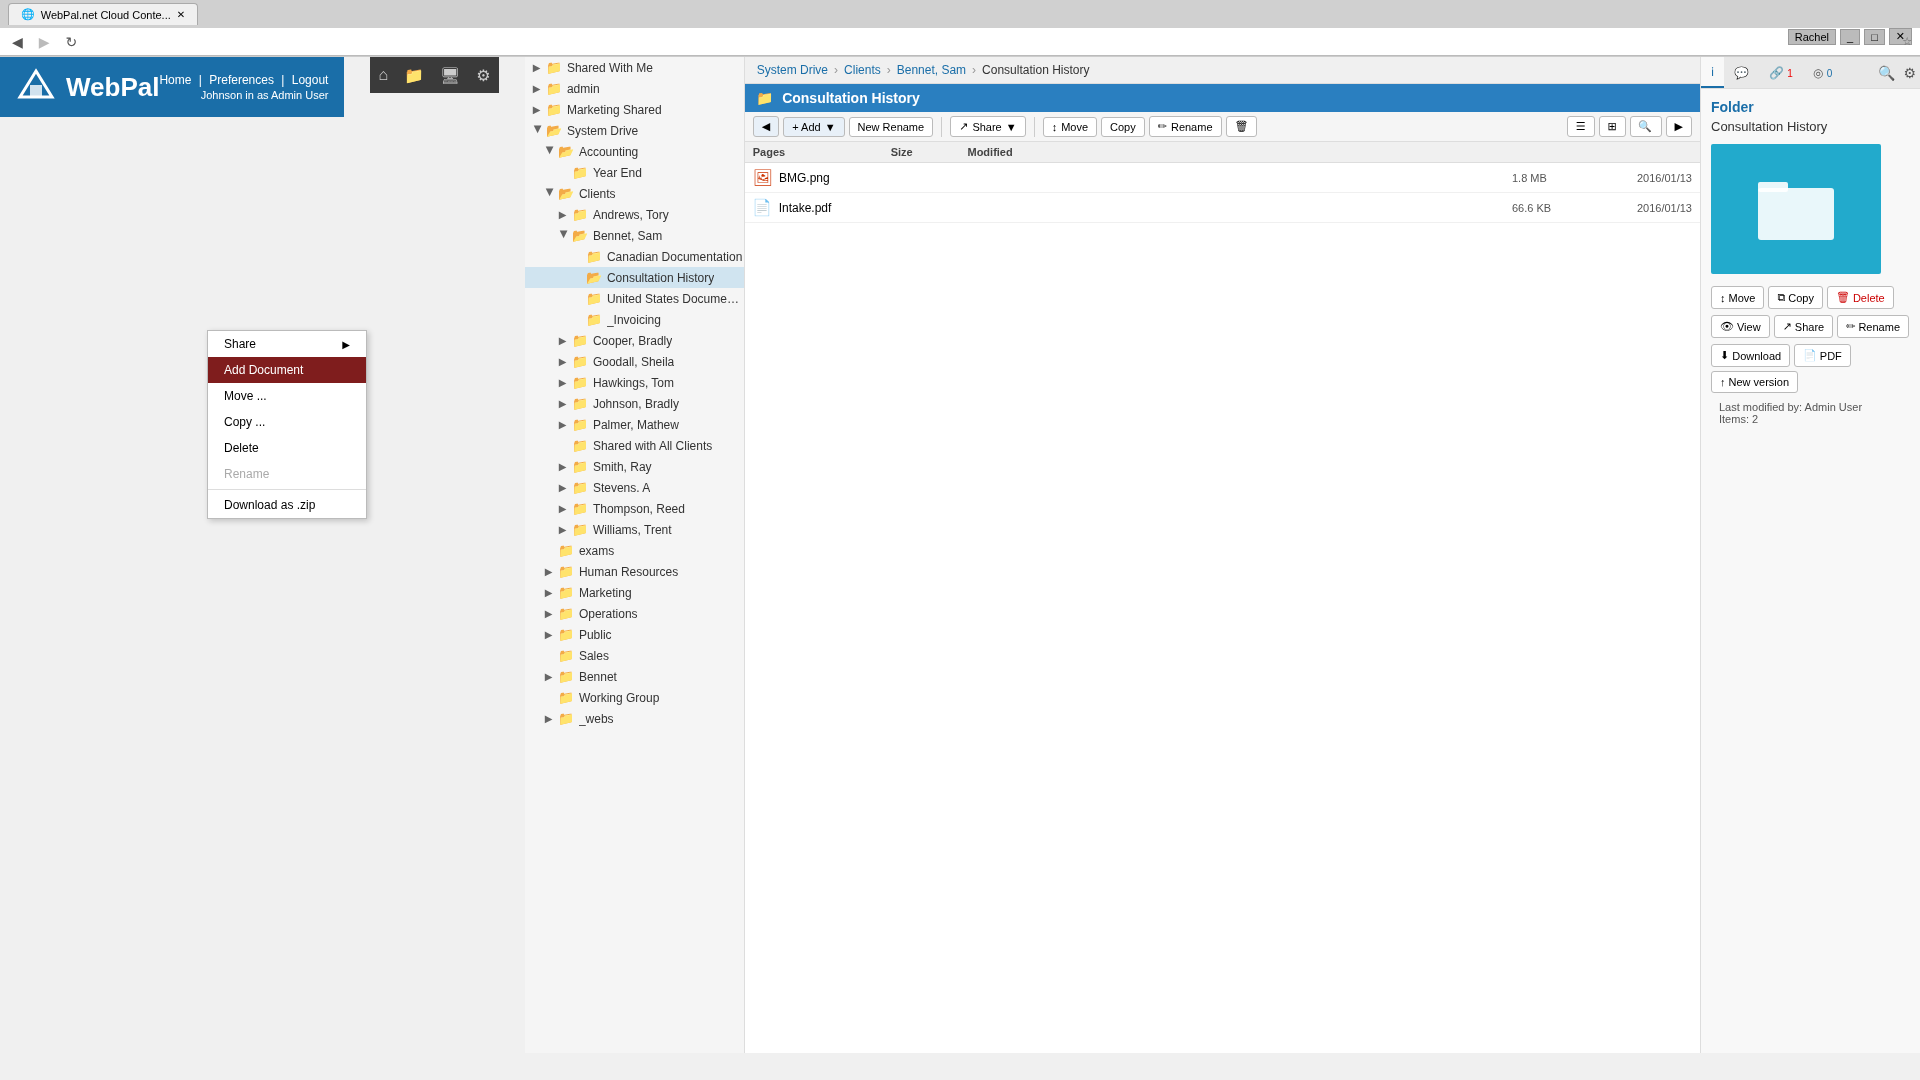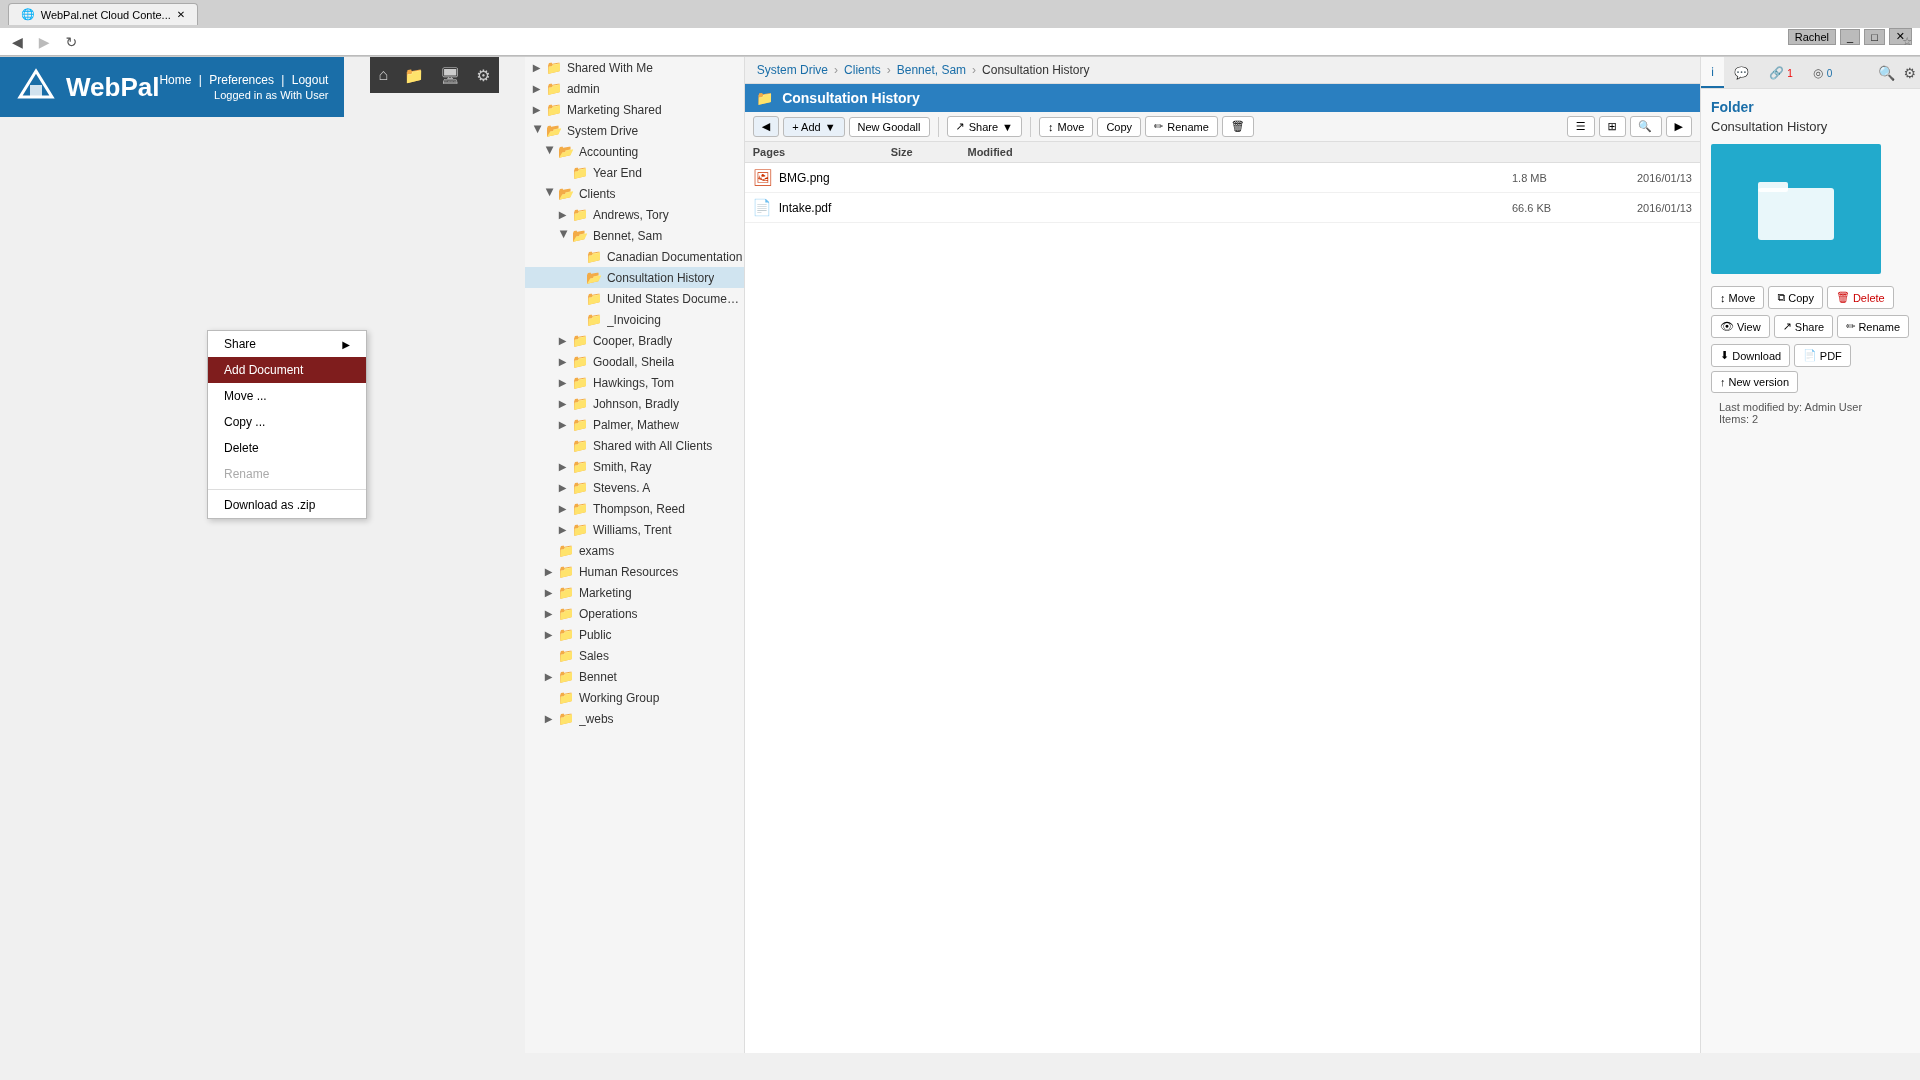--- a/index.html
+++ b/index.html
@@ -151,21 +151,21 @@
       <span class="logo-text">WebPal</span>
     </div>
     <div style="text-align:right">
       <div class="header-nav">
         <a href="#">Home</a>
         <span> | </span>
         <a href="#">Preferences</a>
         <span> | </span>
         <a href="#">Logout</a>
       </div>
-      <div class="header-user">Logged in as With User</div>
+      <div class="header-user">Johnson in as Admin User</div>
     </div>
   </div>
 
   <div class="app-toolbar">
     <span class="toolbar-icon">⌂</span>
     <span class="toolbar-icon">📁</span>
     <span class="toolbar-icon">🖥</span>
     <span class="toolbar-icon">⚙</span>
   </div>
 
@@ -383,21 +383,21 @@
         <span class="folder-header-title">Consultation History</span>
       </div>
 
       <div class="action-bar">
         <button class="action-btn primary">◀</button>
         <button class="action-btn primary">
           <span>+ Add</span>
           <span>▼</span>
         </button>
         <button class="action-btn">
-          <span>New Goodall</span>
+          <span>New Rename</span>
         </button>
         <div class="sep-line"></div>
         <button class="action-btn">
           <span>↗</span>
           <span>Share</span>
           <span>▼</span>
         </button>
         <div class="sep-line"></div>
         <button class="action-btn">
           <span>↕</span>

